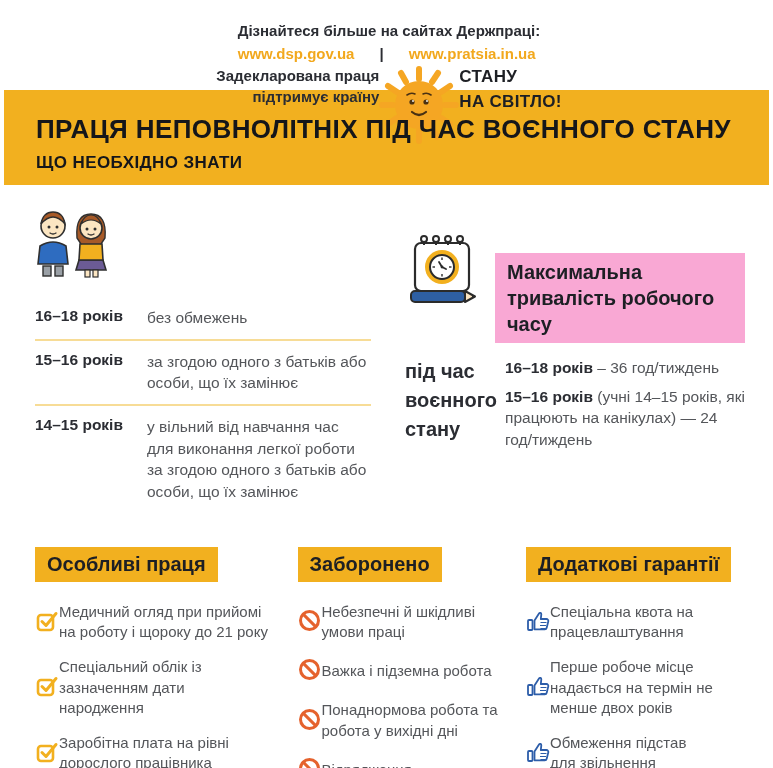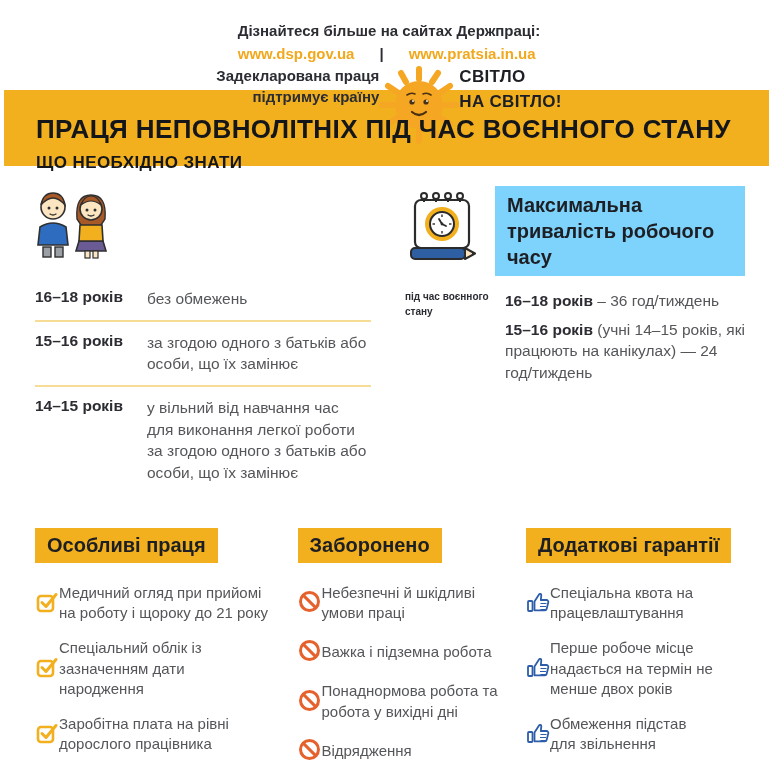--- a/index.html
+++ b/index.html
@@ -11,44 +11,44 @@
     padding:20px 30px 14px 35px; height:90px;flex-direction:column; }
   .hdr-left { font-size:15px; font-weight:bold; color:#2b2d33; line-height:1.5; }
   .hdr-sites { display:flex; gap:25px; align-items:center; }
   .site-link { color:#F2A81D; font-weight:bold; font-size:15px; text-decoration:none; }
   .site-sep { color:#2b2d33; font-weight:bold; }
   .hdr-right { display:flex; align-items:flex-start; }
   .slogan { font-size:15px; font-weight:bold; color:#2b2d33; text-align:right; line-height:1.4; }
   .cta { font-size:17px; font-weight:800; color:#1d1f24; line-height:1.45; letter-spacing:.3px; }
 
   
-  .banner { background:#F2B01F; margin:0 4px; padding:24px 30px 18px 32px; height:76px; }
+  .banner { background:#F2B01F; margin:0 4px; padding:24px 30px 18px 32px; height:95px; }
   .banner-title { font-size:26px; font-weight:800; color:#15161a; letter-spacing:.4px; }
   .banner-sub { font-size:17px; font-weight:800; color:#15161a; margin-top:8px; letter-spacing:.4px; }
 
   
   .main { padding:0 35px; }
   .top-section { display:flex; gap:34px; margin-top:20px; }
   .col-left { width:336px; flex-shrink:0; }
   .col-right { flex:1; }
 
   .icon-heading { display:flex; align-items:center; gap:16px; min-height:80px; }
   .badge { background:#F2B01F; color:#1d1f24; font-weight:800; font-size:20px;
     padding:5px 12px; display:inline-block; line-height:1.25; }
-  .badge2 { background:#7dd3fc; color:#1d1f24; font-weight:800; font-size:20px;
-    padding:6px 12px; display:inline-block; line-height:1.3; }
+  .badge2 { background:#f9a8d4; color:#1d1f24; font-weight:800; font-size:20px;
+    padding:6px 12px; display:inline-block; line-height:1.3;margin-top:48px; }
 
   .age-table { margin-top:12px; }
   .age-row { display:flex; padding:10px 0; border-bottom:2px solid #F7DC96; }
   .age-row:last-child { border-bottom:none; }
   .age-cell { width:112px; flex-shrink:0; font-weight:bold; font-size:15.5px; color:#2b2d33; }
   .age-text { font-size:15.5px; color:#54565A; line-height:1.4; width:220px; }
 
   .hours-body { display:flex; margin-top:14px; }
-  .hours-cond { width:100px; flex-shrink:0; font-weight:bold; font-size:10px;
+  .hours-cond { width:100px; flex-shrink:0; font-weight:bold; font-size:20px;
     color:#2b2d33; line-height:1.45; }
   .hours-rows { width:242px; }
   .hours-row { font-size:15.5px; color:#54565A; line-height:1.4; margin-bottom:7px; }
   .hours-row b { color:#2b2d33; }
 
   .bottom-section { display:flex; margin-top:34px; justify-content:space-between; }
   .bcol1 { width:256px; } .bcol2 { width:222px; } .bcol3 { width:212px; }
   .items { margin-top:20px; }
   .item { display:flex; margin-bottom:15px; align-items:center; }
   .item-icon { flex-shrink:0; width:24px; padding-top:1px; }
@@ -91,21 +91,21 @@
         <circle cx="33" cy="37" r="2.6" fill="#4a3113"></circle>
         <circle cx="47" cy="37" r="2.6" fill="#4a3113"></circle>
         <circle cx="34" cy="36" r="0.9" fill="#fff"></circle>
         <circle cx="48" cy="36" r="0.9" fill="#fff"></circle>
         <path d="M28 30 q4 -3 8 -1" fill="none" stroke="#4a3113" stroke-width="1.6" stroke-linecap="round"></path>
         <path d="M44 29 q4 -2 8 1" fill="none" stroke="#4a3113" stroke-width="1.6" stroke-linecap="round"></path>
         <path d="M33 47 q7 6 14 0" fill="none" stroke="#4a3113" stroke-width="2.2" stroke-linecap="round"></path>
       </svg>
     </span>
     <div class="cta">
-      <div>СВІТЛО</div>
+      <div>СТАНУ</div>
       <div>НА СВІТЛО!</div>
     </div>
   </div>
 </div>
 
 <div class="banner">
   <div class="banner-title">ПРАЦЯ НЕПОВНОЛІТНІХ ПІД ЧАС ВОЄННОГО СТАНУ</div>
   <div class="banner-sub">ЩО НЕОБХІДНО ЗНАТИ</div>
 </div>
 

